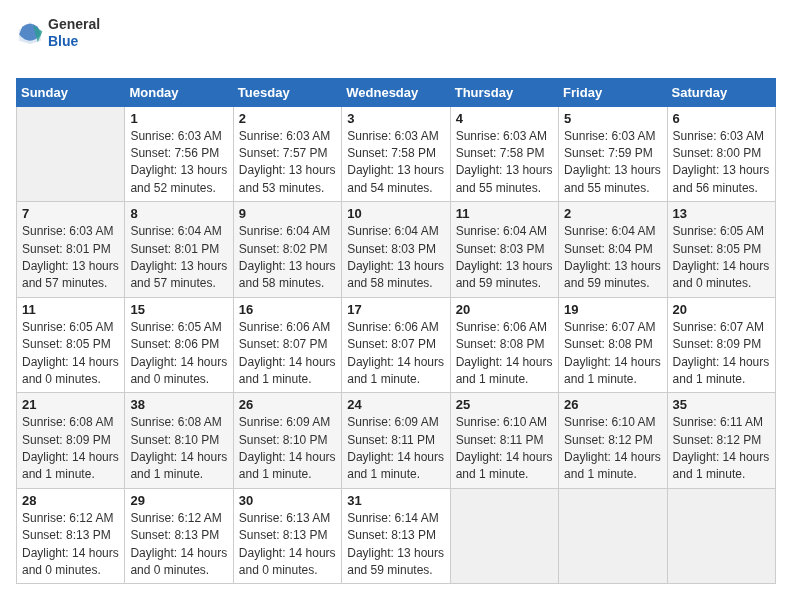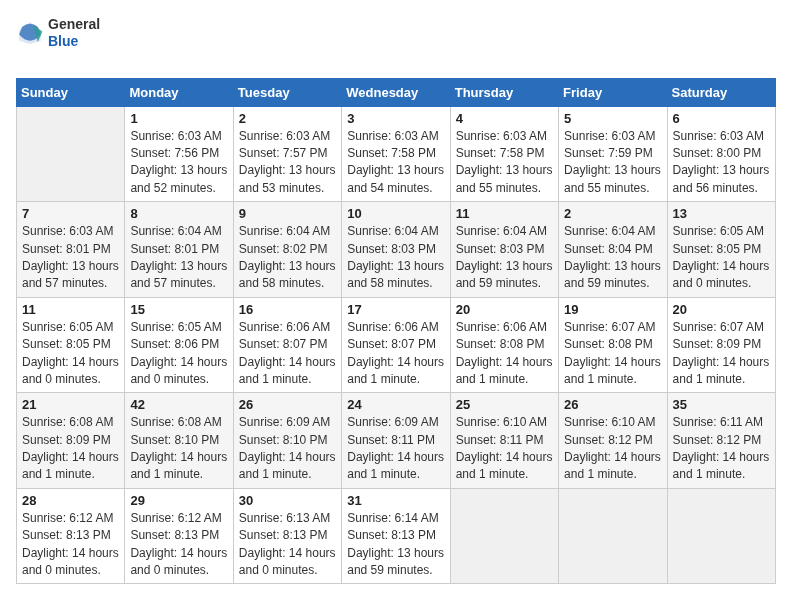--- a/index.html
+++ b/index.html
@@ -208,21 +208,21 @@
           <span class="day-num">20</span>
           <div class="day-detail">Sunrise: 6:07 AM<br>Sunset: 8:09 PM<br>Daylight: 14 hours and 1 minute.</div>
         </td>
       </tr>
       <tr>
         <td>
           <span class="day-num">21</span>
           <div class="day-detail">Sunrise: 6:08 AM<br>Sunset: 8:09 PM<br>Daylight: 14 hours and 1 minute.</div>
         </td>
         <td>
-          <span class="day-num">42</span>
+          <span class="day-num">38</span>
           <div class="day-detail">Sunrise: 6:08 AM<br>Sunset: 8:10 PM<br>Daylight: 14 hours and 1 minute.</div>
         </td>
         <td>
           <span class="day-num">26</span>
           <div class="day-detail">Sunrise: 6:09 AM<br>Sunset: 8:10 PM<br>Daylight: 14 hours and 1 minute.</div>
         </td>
         <td>
           <span class="day-num">24</span>
           <div class="day-detail">Sunrise: 6:09 AM<br>Sunset: 8:11 PM<br>Daylight: 14 hours and 1 minute.</div>
         </td>

